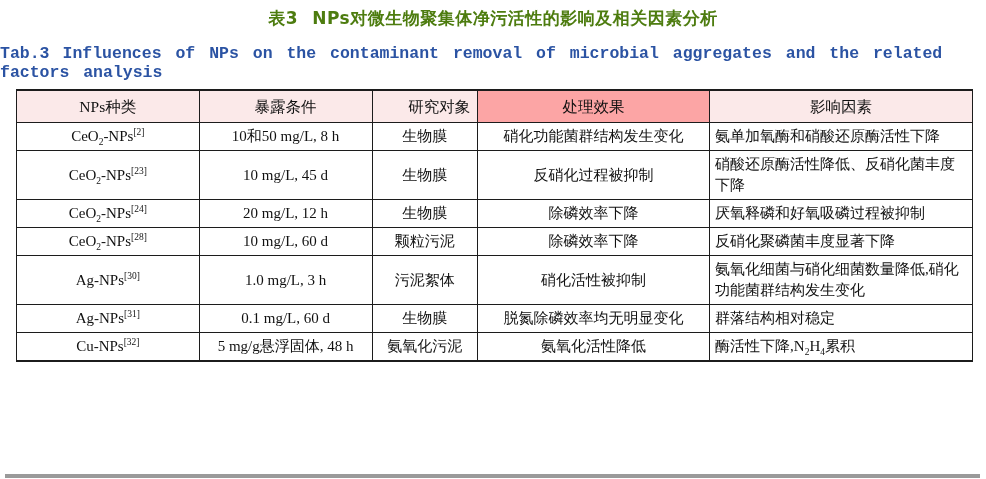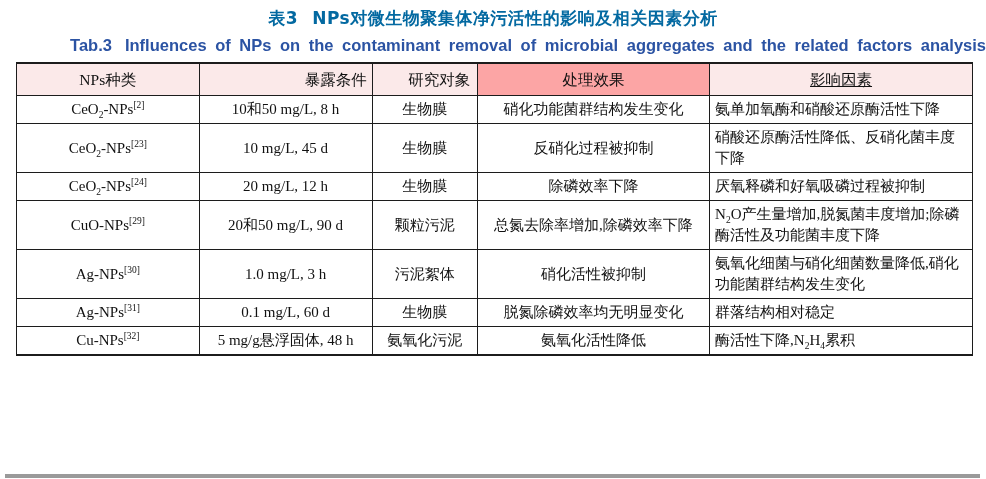--- a/index.html
+++ b/index.html
@@ -13,23 +13,23 @@
   .title-cn{
     padding-top:7px;
     text-align:center;
     font-family:"DejaVu Sans","Liberation Sans",sans-serif;
     font-weight:bold;
     font-size:17px;
     letter-spacing:0.5px;
   }
   .title-cn .gap{display:inline-block;width:14px;}
   .title-en{
-    margin-top:6px;
-    text-align:right;
-    font-family:Liberation Sans, sans-serif;
+    margin-top:14px;
+    text-align:left;
+    font-family:Liberation Mono, monospace;
     font-weight:bold;
     font-size:16.5px;
     word-spacing:4px;
   }
   .title-en .gap{display:inline-block;width:13px;}
   table.data{
     margin:7px 14px 0 16px;
     width:957px;
     border-collapse:collapse;
     table-layout:fixed;
@@ -61,43 +61,43 @@
     bottom:1px;
     height:4px;
     background:#9a9a9a;
   }
 </style>
 </head>
 <body>
 
 <div class="page">
 
-  <div class="title-cn" style="color: #0369a1;">
+  <div class="title-cn" style="color: #4d7c0f;">
     <span>表3</span><span class="gap"></span><span>NPs对微生物聚集体净污活性的影响及相关因素分析</span>
   </div>
 
   <div class="title-en" style="color: rgb(43, 83, 163);">
     <span>Tab.3</span><span class="gap"></span><span>Influences of NPs on the contaminant removal of microbial aggregates and the related factors analysis</span>
   </div>
 
   <table class="data">
     <colgroup>
       <col class="c1">
         <col class="c2">
         <col class="c3">
         <col class="c4">
         <col class="c5">
     </colgroup>
     <thead>
       <tr>
         <th style="background: rgb(251, 233, 233);">NPs种类</th>
-        <th style="background: rgb(251, 233, 233); text-align: right;">暴露条件</th>
+        <th style="background: rgb(251, 233, 233);">暴露条件</th>
         <th style="background: rgb(251, 233, 233); padding-left: 34px;">研究对象</th>
         <th style="background: #fca5a5;">处理效果</th>
-        <th style="background: rgb(251, 233, 233); text-decoration: underline;">影响因素</th>
+        <th style="background: rgb(251, 233, 233);">影响因素</th>
       </tr>
     </thead>
     <tbody id="table-body">
         <tr>
           <td>CeO<sub>2</sub>-NPs<sup>[2]</sup></td>
           <td>10和50 mg/L, 8 h</td>
           <td>生物膜</td>
           <td>硝化功能菌群结构发生变化</td>
           <td class="col-factors">氨单加氧酶和硝酸还原酶活性下降</td>
         </tr>
@@ -109,25 +109,25 @@
           <td class="col-factors">硝酸还原酶活性降低、反硝化菌丰度下降</td>
         </tr>
         <tr>
           <td>CeO<sub>2</sub>-NPs<sup>[24]</sup></td>
           <td>20 mg/L, 12 h</td>
           <td>生物膜</td>
           <td>除磷效率下降</td>
           <td class="col-factors">厌氧释磷和好氧吸磷过程被抑制</td>
         </tr>
         <tr>
-          <td>CuO-NPs<sup>[29]</sup></td>
-          <td>20和50 mg/L, 90 d</td>
+          <td>CeO<sub>2</sub>-NPs<sup>[28]</sup></td>
+          <td>10 mg/L, 60 d</td>
           <td>颗粒污泥</td>
-          <td>总氮去除率增加,除磷效率下降</td>
-          <td class="col-factors">N<sub>2</sub>O产生量增加,脱氮菌丰度增加;除磷酶活性及功能菌丰度下降</td>
+          <td>除磷效率下降</td>
+          <td class="col-factors">反硝化聚磷菌丰度显著下降</td>
         </tr>
         <tr>
           <td>Ag-NPs<sup>[30]</sup></td>
           <td>1.0 mg/L, 3 h</td>
           <td>污泥絮体</td>
           <td>硝化活性被抑制</td>
           <td class="col-factors">氨氧化细菌与硝化细菌数量降低,硝化功能菌群结构发生变化</td>
         </tr>
         <tr>
           <td>Ag-NPs<sup>[31]</sup></td>

